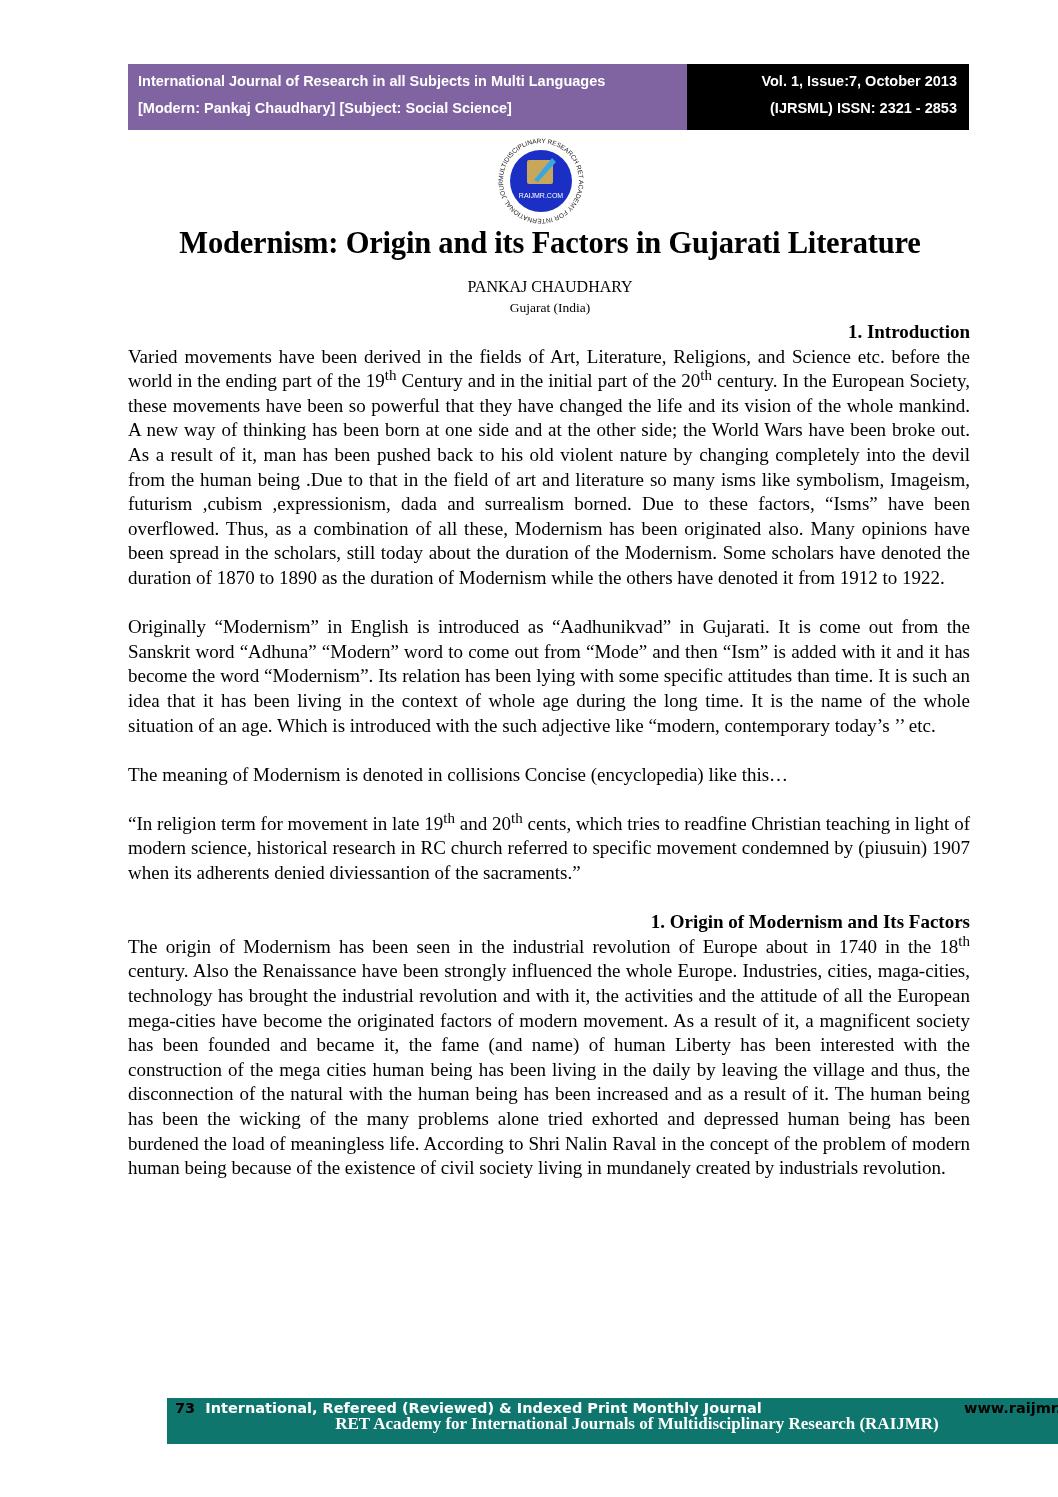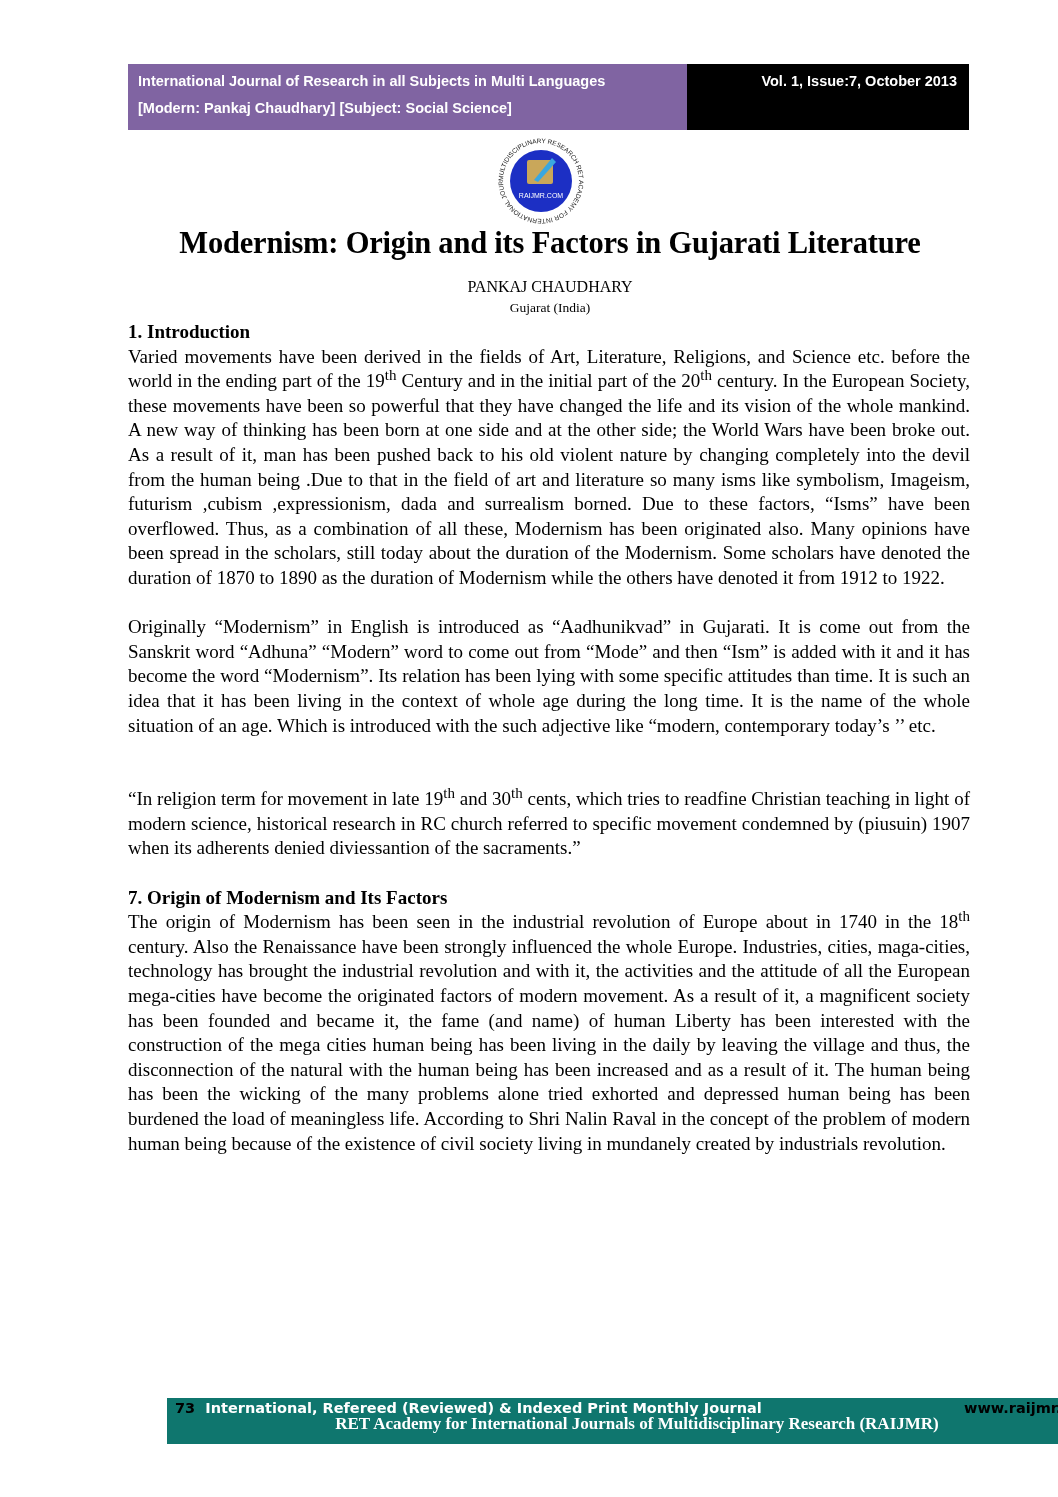--- a/index.html
+++ b/index.html
@@ -6,40 +6,41 @@
   body { width: 1058px; height: 1497px; position: relative; overflow: hidden; }
   .hdr { position: absolute; left: 128px; top: 64px; width: 841px; height: 66px; display: flex; }
   .hdr-left { background: #8064a2; width: 559px; height: 66px; color: #ffffff; font-family: "Liberation Sans", sans-serif; font-weight: bold; font-size: 14.5px; box-sizing: border-box; padding: 6px 0 0 10px; }
   .hdr-right { background: #000000; width: 282px; height: 66px; color: #ffffff; font-family: "Liberation Sans", sans-serif; font-weight: bold; font-size: 14.5px; box-sizing: border-box; padding: 6px 12px 0 0; text-align: right; }
   .hdr-line { height: 27px; line-height: 22px; white-space: nowrap; }
   .logo { position: absolute; left: 494px; top: 136px; width: 94px; height: 90px; }
   .title { position: absolute; left: 0; top: 226px; width: 1100px; text-align: center; font-family: "Liberation Serif", serif; font-weight: bold; font-size: 30.5px; color: #000; letter-spacing: -0.2px; }
   .author { position: absolute; left: 0; top: 278px; width: 1100px; text-align: center; font-family: "Liberation Serif", serif; font-size: 16px; color: #000; }
   .affil { position: absolute; left: 0; top: 300px; width: 1100px; text-align: center; font-family: "Liberation Serif", serif; font-size: 13.5px; color: #000; }
   .content { position: absolute; left: 128px; top: 320px; width: 842px; font-family: "Liberation Serif", serif; font-size: 19px; line-height: 24.6px; color: #000; }
-  .content h2 { font-size: 19px; font-weight: bold; margin: 0; line-height: 24.6px; }
+  .content h2 { font-size: 19px; font-weight: bold; margin: 0; line-height: 24.6px; text-align: right; }
   .content p { margin: 0; text-align: justify; }
   .gap { height: 24.6px; }
   sup { font-size: 15px; line-height: 0; vertical-align: 7px; }
   .ftr { position: absolute; left: 128px; top: 1398px; width: 940px; height: 46px; background: #0f766e; margin-left: 39px; }
   .ftr-top { position: absolute; left: 8px; top: 2px; right: 12px; height: 22px; font-family: "DejaVu Sans", sans-serif; font-weight: bold; font-size: 14.5px; color: #ffffff; white-space: nowrap; }
   .ftr-num { color: #000; }
   .ftr-url { position: absolute; right: 0; top: 0; color: #000; text-align: right; }
   .ftr-bot { position: absolute; left: 0; right: 0; top: 16px; text-align: center; font-family: "Liberation Serif", serif; font-weight: bold; font-size: 17px; color: #ffffff; white-space: nowrap; }
 </style>
 </head>
 <body>
 
 <div class="hdr">
   <div class="hdr-left">
     <div class="hdr-line">International Journal of Research in all Subjects in Multi Languages</div>
     <div class="hdr-line">[Modern: Pankaj Chaudhary] [Subject: Social Science]</div>
   </div>
   <div class="hdr-right">
     <div class="hdr-line">Vol. 1, Issue:7, October 2013</div>
+    <div class="hdr-line">(IJRSML)  ISSN: 2321 - 2853</div>
   </div>
 </div>
 
 <div class="logo">
   <svg width="94" height="90" viewBox="0 0 94 90">
     <defs>
       <path id="ringpath" d="M47,45 m-38,0 a38,38 0 1,1 76,0 a38,38 0 1,1 -76,0"></path>
     </defs>
     <circle cx="47" cy="45" r="44" fill="#ffffff"></circle>
     <circle cx="47" cy="45" r="31" fill="#1c2fc4"></circle>
@@ -55,24 +56,25 @@
 <div class="title">Modernism: Origin and its Factors in Gujarati Literature</div>
 <div class="author">PANKAJ CHAUDHARY</div>
 <div class="affil">Gujarat (India)</div>
 
 <div class="content">
   <h2>1. Introduction</h2>
   <p><span>Varied movements have been derived in the fields of Art, Literature, Religions, and Science etc. before the world in the ending part of the 19</span><sup>th</sup><span> Century and in the initial part of the 20</span><sup>th</sup><span> century. In the European Society, these movements have been so powerful that they have changed the life and its vision of the whole mankind. A new way of thinking has been born at one side and at the other side; the World Wars have been broke out. As a result of it, man   has been pushed back to his old violent nature by changing completely into the devil from the human being .Due to that in the field of art and literature so many isms like symbolism, Imageism, futurism ,cubism ,expressionism, dada and surrealism borned. Due to these factors, “Isms” have been overflowed. Thus, as a combination of all these, Modernism has been originated also. Many opinions have been spread in the scholars, still today about the duration of the Modernism. Some scholars have denoted the duration of 1870 to 1890 as the duration of Modernism while the others have denoted it from 1912 to 1922.</span></p>
   <div class="gap"></div>
   <p>Originally “Modernism” in English is introduced as “Aadhunikvad” in Gujarati. It is come out from the Sanskrit word “Adhuna” “Modern” word to come out from “Mode” and then “Ism” is added with it and it has become the word “Modernism”. Its relation has been lying with some specific attitudes than time. It is such an idea that it has been living in the context of whole age during the long time. It is the name of the whole situation of an age. Which is introduced with the such adjective like “modern, contemporary today’s ’’ etc.</p>
   <div class="gap"></div>
+  <p>The meaning of Modernism is denoted in collisions Concise (encyclopedia) like this…</p>
   <div class="gap"></div>
-  <p><span>“In religion term for movement in late 19</span><sup>th</sup><span> and 30</span><sup>th</sup><span> cents, which tries to readfine Christian teaching in light of modern science, historical research in RC church referred to specific movement condemned by (piusuin) 1907 when its adherents denied diviessantion of the sacraments.”</span></p>
+  <p><span>“In religion term for movement in late 19</span><sup>th</sup><span> and 20</span><sup>th</sup><span> cents, which tries to readfine Christian teaching in light of modern science, historical research in RC church referred to specific movement condemned by (piusuin) 1907 when its adherents denied diviessantion of the sacraments.”</span></p>
   <div class="gap"></div>
-  <h2>7. Origin of Modernism and Its Factors</h2>
+  <h2>1. Origin of Modernism and Its Factors</h2>
   <p><span>The origin of Modernism has been seen in the industrial revolution of Europe about in 1740 in the 18</span><sup>th</sup><span> century.  Also the Renaissance have been strongly influenced the whole Europe. Industries, cities, maga-cities, technology has brought the industrial revolution and with it, the activities and the attitude of all the European mega-cities have become the originated factors of modern movement. As a result of it, a magnificent society has been founded and became it, the fame (and name) of human Liberty has been interested with the construction of the mega cities human being has been living in the daily by leaving the village and thus, the disconnection of the natural with the human being has been increased and as a result of it. The human being has been the wicking of the many problems alone tried exhorted and depressed human being has been burdened the load of meaningless life. According to Shri Nalin Raval in the concept of the problem of modern human being because of the existence of civil society living in mundanely created by industrials revolution.</span></p>
 </div>
 
 <div class="ftr">
   <div class="ftr-top">
     <span class="ftr-num">73</span>&nbsp;
     <span>International, Refereed (Reviewed) &amp; Indexed Print Monthly Journal</span>
     <span class="ftr-url">www.raijmr.com</span>
   </div>
   <div class="ftr-bot">RET Academy for International Journals of Multidisciplinary Research (RAIJMR)</div>

